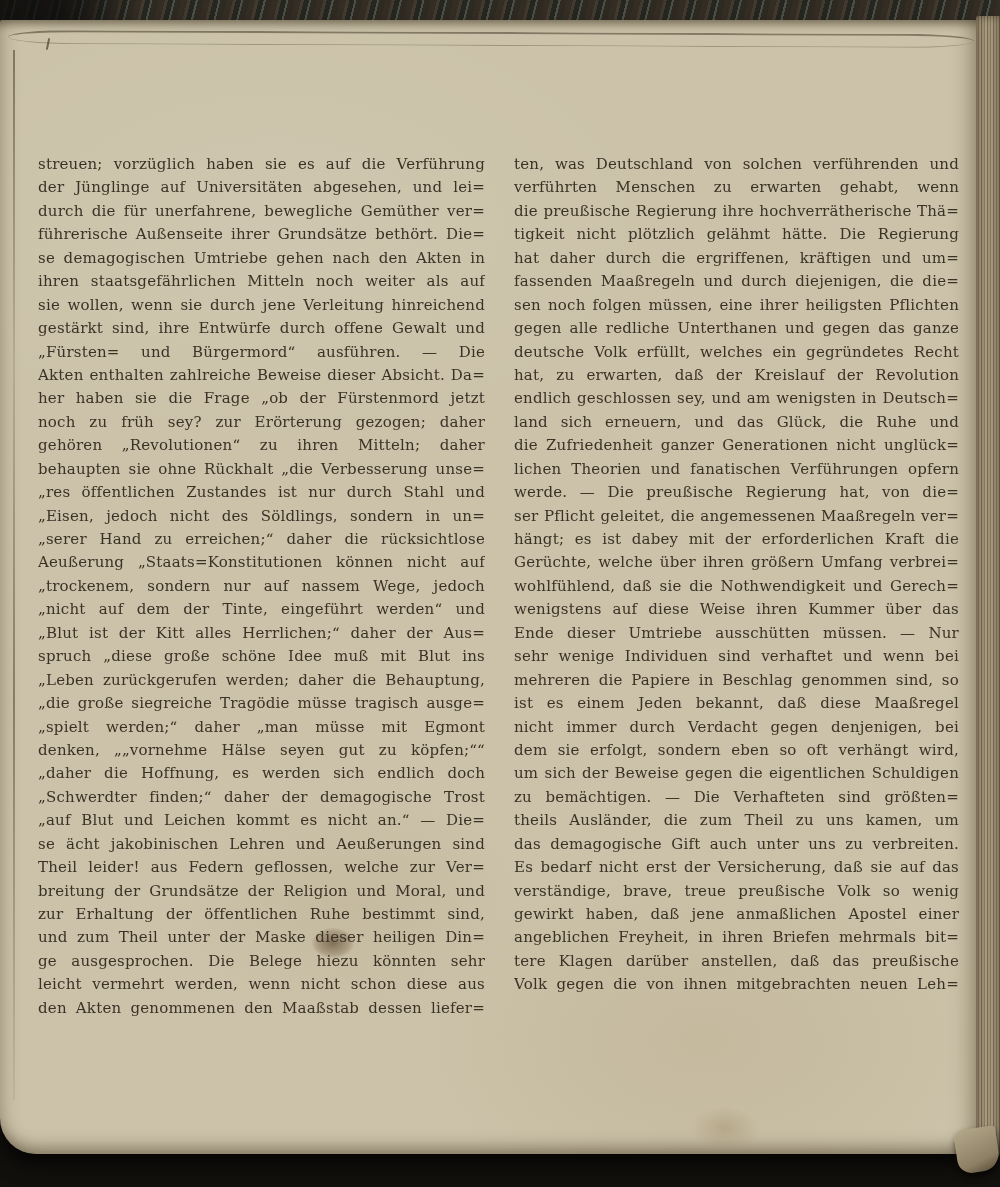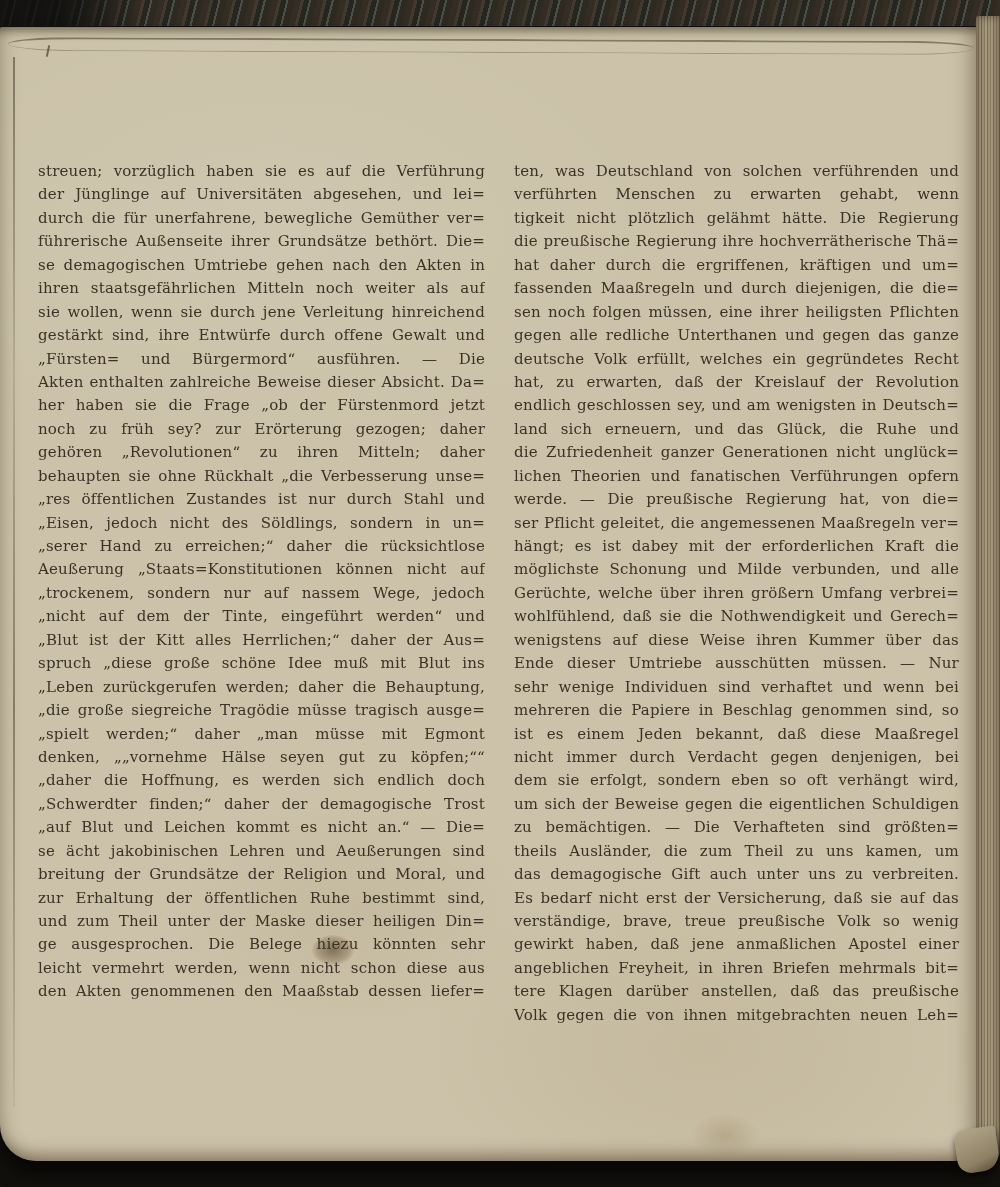--- a/index.html
+++ b/index.html
@@ -44,21 +44,20 @@
       radial-gradient(ellipse 420px 260px at 72% 90%, rgba(140,110,60,.10), transparent 70%),
       radial-gradient(ellipse 560px 320px at 28% 18%, rgba(255,255,255,.07), transparent 70%),
       radial-gradient(ellipse 260px 170px at 36% 78%, rgba(120,90,50,.08), transparent 70%);
     border-radius: 2px 2px 26px 36px;
     box-shadow:
       inset 0 14px 10px -10px rgba(60,50,30,.55),
       inset -20px 0 20px -12px rgba(90,75,50,.55),
       inset 0 -18px 16px -12px rgba(70,55,35,.5),
       inset 16px 0 18px -14px rgba(80,65,40,.35),
       0 12px 18px rgba(0,0,0,.65);
-    margin-top: 7px;
   }
 
   
   .page-top-curve {
     position: absolute;
     top: 12px; left: 8px; right: 6px;
     height: 11px;
     border-top: 2px solid rgba(60,50,35,.5);
     border-bottom: 1px solid rgba(60,50,35,.32);
     border-radius: 100% / 700%;
@@ -177,47 +176,47 @@
         <div class="text-line">„Blut ist der Kitt alles Herrlichen;“ daher der Aus=</div>
         <div class="text-line">spruch „diese große schöne Idee muß mit Blut ins</div>
         <div class="text-line">„Leben zurückgerufen werden; daher die Behauptung,</div>
         <div class="text-line">„die große siegreiche Tragödie müsse tragisch ausge=</div>
         <div class="text-line">„spielt werden;“ daher „man müsse mit Egmont</div>
         <div class="text-line">denken, „„vornehme Hälse seyen gut zu köpfen;““</div>
         <div class="text-line">„daher die Hoffnung, es werden sich endlich doch</div>
         <div class="text-line">„Schwerdter finden;“ daher der demagogische Trost</div>
         <div class="text-line">„auf Blut und Leichen kommt es nicht an.“ — Die=</div>
         <div class="text-line">se ächt jakobinischen Lehren und Aeußerungen sind zum</div>
+        <div class="text-line">Theil leider! aus Federn geflossen, welche zur Ver=</div>
         <div class="text-line">breitung der Grundsätze der Religion und Moral, und</div>
         <div class="text-line">zur Erhaltung der öffentlichen Ruhe bestimmt sind,</div>
         <div class="text-line">und zum Theil unter der Maske dieser heiligen Din=</div>
         <div class="text-line">ge ausgesprochen. Die Belege hiezu könnten sehr</div>
         <div class="text-line">leicht vermehrt werden, wenn nicht schon diese aus</div>
         <div class="text-line">den Akten genommenen den Maaßstab dessen liefer=</div>
       </div>
 
     <div class="column column-right">
         <div class="text-line">ten, was Deutschland von solchen verführenden und</div>
         <div class="text-line">verführten Menschen zu erwarten gehabt, wenn</div>
+        <div class="text-line">die preußische Regierung ihre hochverrätherische Thä=</div>
         <div class="text-line">tigkeit nicht plötzlich gelähmt hätte. Die Regierung</div>
-        <div class="text-line">die preußische Regierung ihre hochverrätherische Thä=</div>
         <div class="text-line">hat daher durch die ergriffenen, kräftigen und um=</div>
         <div class="text-line">fassenden Maaßregeln und durch diejenigen, die die=</div>
         <div class="text-line">sen noch folgen müssen, eine ihrer heiligsten Pflichten</div>
         <div class="text-line">gegen alle redliche Unterthanen und gegen das ganze</div>
         <div class="text-line">deutsche Volk erfüllt, welches ein gegründetes Recht</div>
         <div class="text-line">hat, zu erwarten, daß der Kreislauf der Revolution</div>
         <div class="text-line">endlich geschlossen sey, und am wenigsten in Deutsch=</div>
         <div class="text-line">land sich erneuern, und das Glück, die Ruhe und</div>
         <div class="text-line">die Zufriedenheit ganzer Generationen nicht unglück=</div>
         <div class="text-line">lichen Theorien und fanatischen Verführungen opfern</div>
         <div class="text-line">werde. — Die preußische Regierung hat, von die=</div>
         <div class="text-line">ser Pflicht geleitet, die angemessenen Maaßregeln ver=</div>
         <div class="text-line">hängt; es ist dabey mit der erforderlichen Kraft die</div>
-        <div class="text-line">möglichste Schonung und Milde verbunden, und alle</div>
         <div class="text-line">Gerüchte, welche über ihren größern Umfang verbrei=</div>
         <div class="text-line">wohlfühlend, daß sie die Nothwendigkeit und Gerech=</div>
         <div class="text-line">wenigstens auf diese Weise ihren Kummer über das</div>
         <div class="text-line">Ende dieser Umtriebe ausschütten müssen. — Nur</div>
         <div class="text-line">sehr wenige Individuen sind verhaftet und wenn bei</div>
         <div class="text-line">mehreren die Papiere in Beschlag genommen sind, so</div>
         <div class="text-line">ist es einem Jeden bekannt, daß diese Maaßregel</div>
         <div class="text-line">nicht immer durch Verdacht gegen denjenigen, bei</div>
         <div class="text-line">dem sie erfolgt, sondern eben so oft verhängt wird,</div>
         <div class="text-line">um sich der Beweise gegen die eigentlichen Schuldigen</div>

